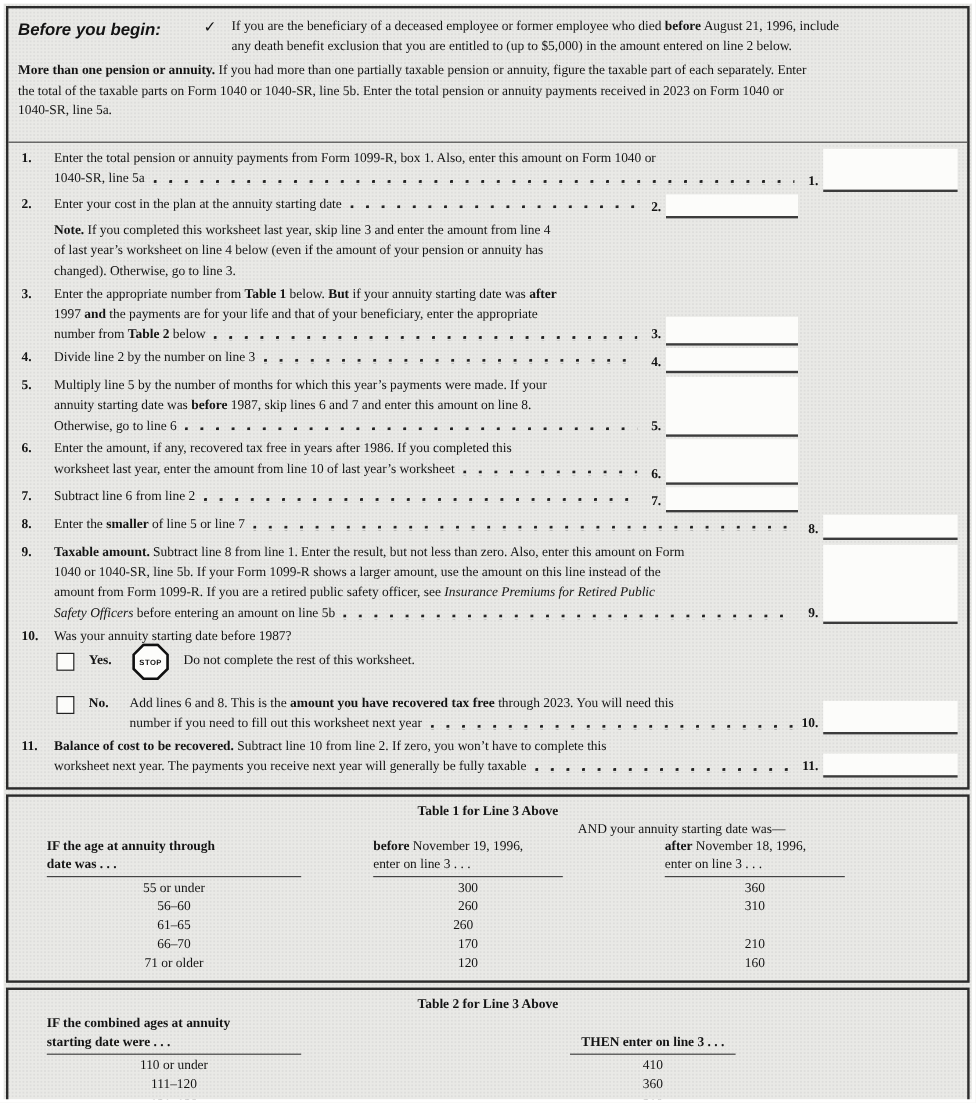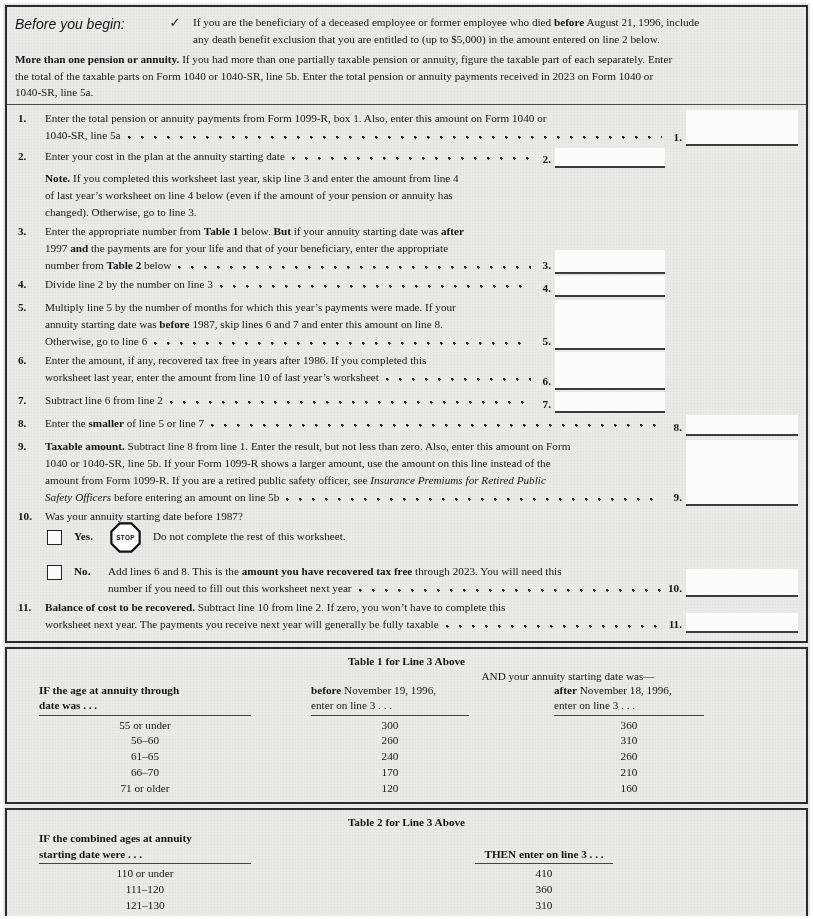--- a/index.html
+++ b/index.html
@@ -16,25 +16,25 @@
   .box{border:2px solid #2b2b2b;margin:2px 2px 4px 2px;box-sizing:border-box;}
   #box-main{padding:7px 8px 6px 8px;}
   #box-t1,#box-t2{padding:4px 8px 6px 8px;}
 
   .b{font-weight:bold;}
   .i{font-style:italic;}
 
   
   .byb{display:flex;margin-bottom:4px;}
   .byb-label{width:142px;font-family:"Liberation Sans","DejaVu Sans",sans-serif;
-    font-weight:normal;font-style:italic;font-size:14px;padding-top:2px;}
+    font-weight:bold;font-style:italic;font-size:14px;padding-top:2px;}
   .byb-check{width:36px;text-align:center;font-size:13px;padding-top:1px;}
   .byb-text{flex:1;line-height:16.5px;}
 
-  .intro{line-height:16.5px;margin-bottom:3px;}
+  .intro{line-height:16.5px;margin-bottom:17px;}
 
   .hr{border-top:1.5px solid #4a4a4a;margin:3px -8px 5px -8px;}
 
   
   .item{display:flex;margin-bottom:2px;}
   .no{width:30px;font-weight:bold;padding-left:3px;box-sizing:border-box;line-height:17px;}
   .body{flex:1;line-height:17px;min-width:0;}
   .bline{display:flex;}
   .rich{white-space:pre;}
   .leader{flex:1;min-width:6px;margin:0 2px 0 7px;
@@ -327,21 +327,20 @@
       <div class="t1c2"><span class="cellc w160">300</span></div>
       <div class="t1c3"><span class="cellc w150">360</span></div>
     </div>
     <div class="trow">
       <div class="t1c1"><span class="cellc w210">56–60</span></div>
       <div class="t1c2"><span class="cellc w160">260</span></div>
       <div class="t1c3"><span class="cellc w150">310</span></div>
     </div>
     <div class="trow">
       <div class="t1c1"><span class="cellc w210">61–65</span></div>
-      <div class="t1c2"><span class="cellc w160">240</span></div>
       <div class="t1c3"><span class="cellc w150">260</span></div>
     </div>
     <div class="trow">
       <div class="t1c1"><span class="cellc w210">66–70</span></div>
       <div class="t1c2"><span class="cellc w160">170</span></div>
       <div class="t1c3"><span class="cellc w150">210</span></div>
     </div>
     <div class="trow">
       <div class="t1c1"><span class="cellc w210">71 or older</span></div>
       <div class="t1c2"><span class="cellc w160">120</span></div>

